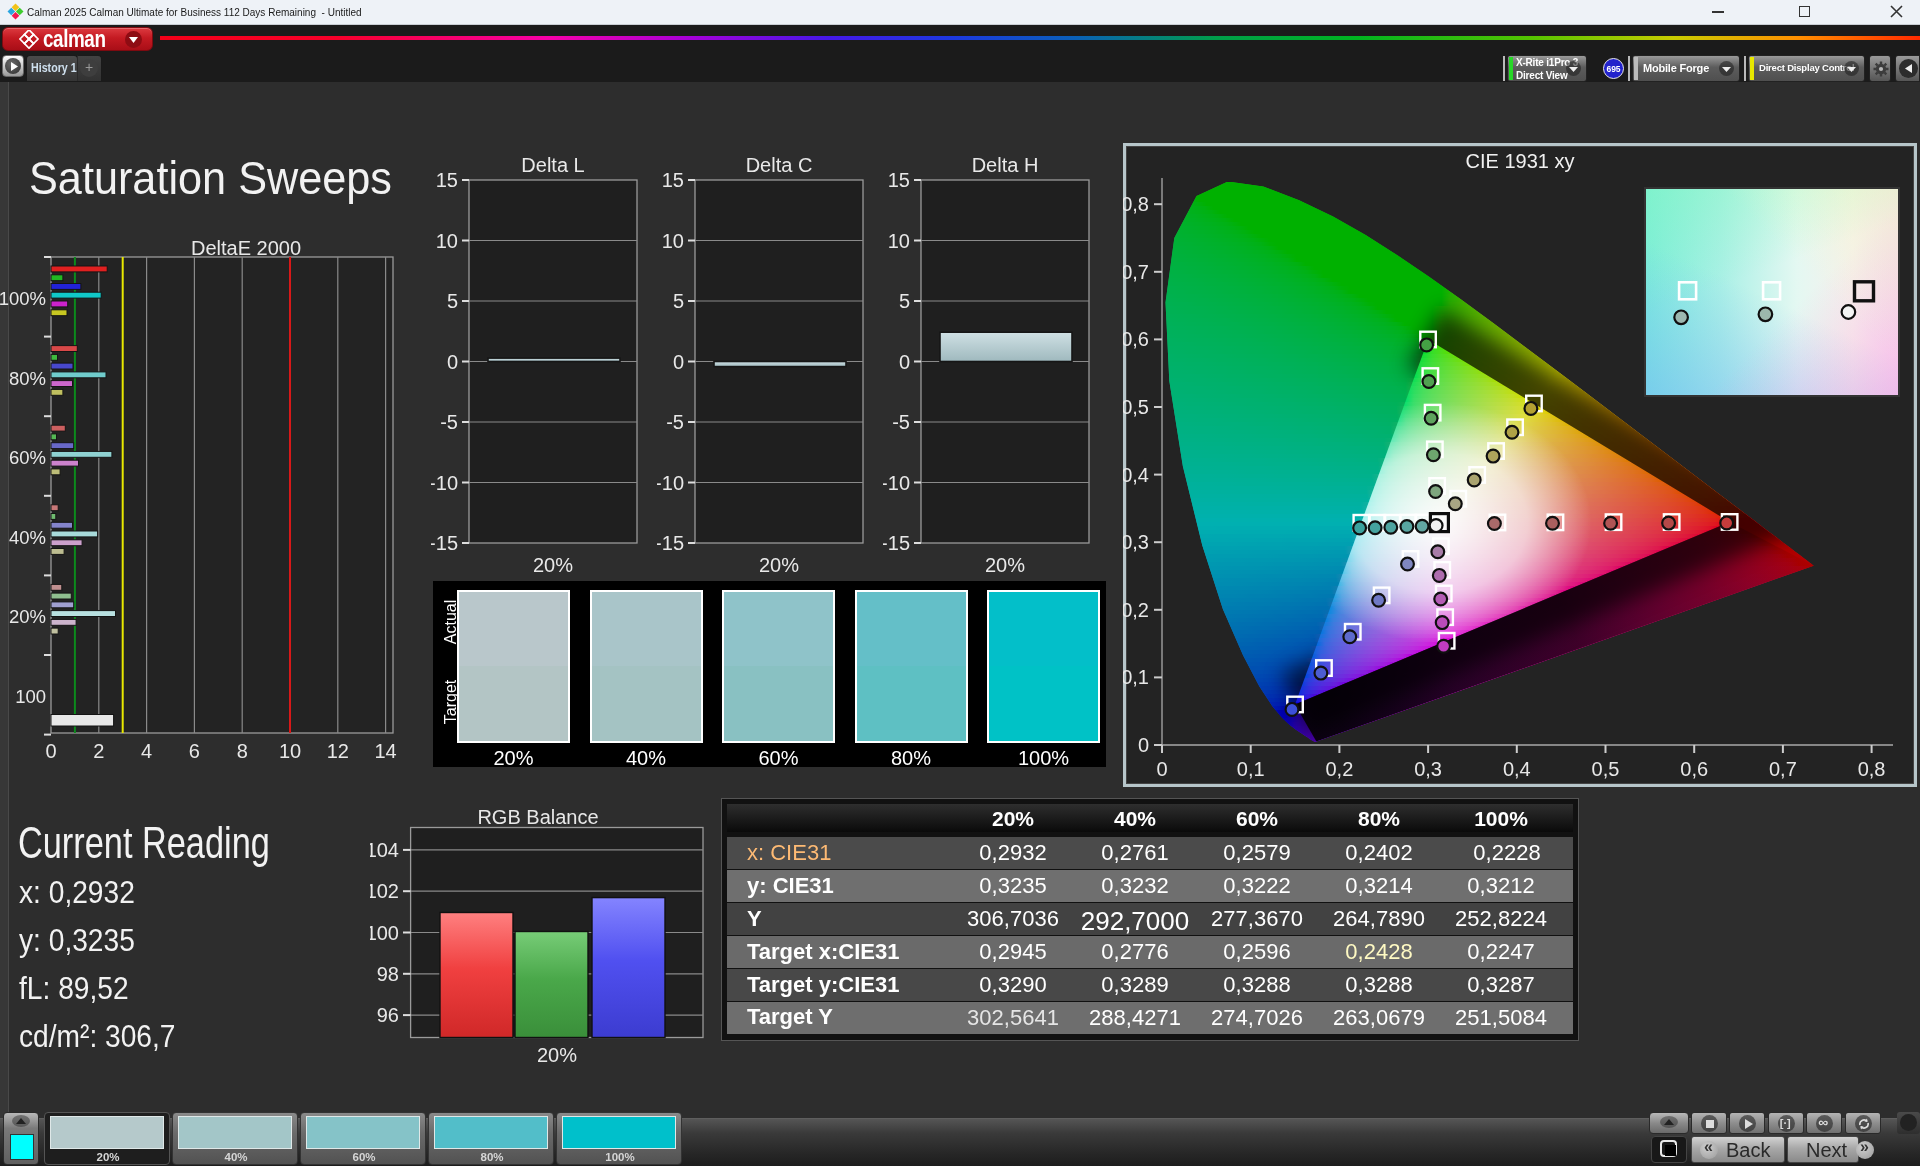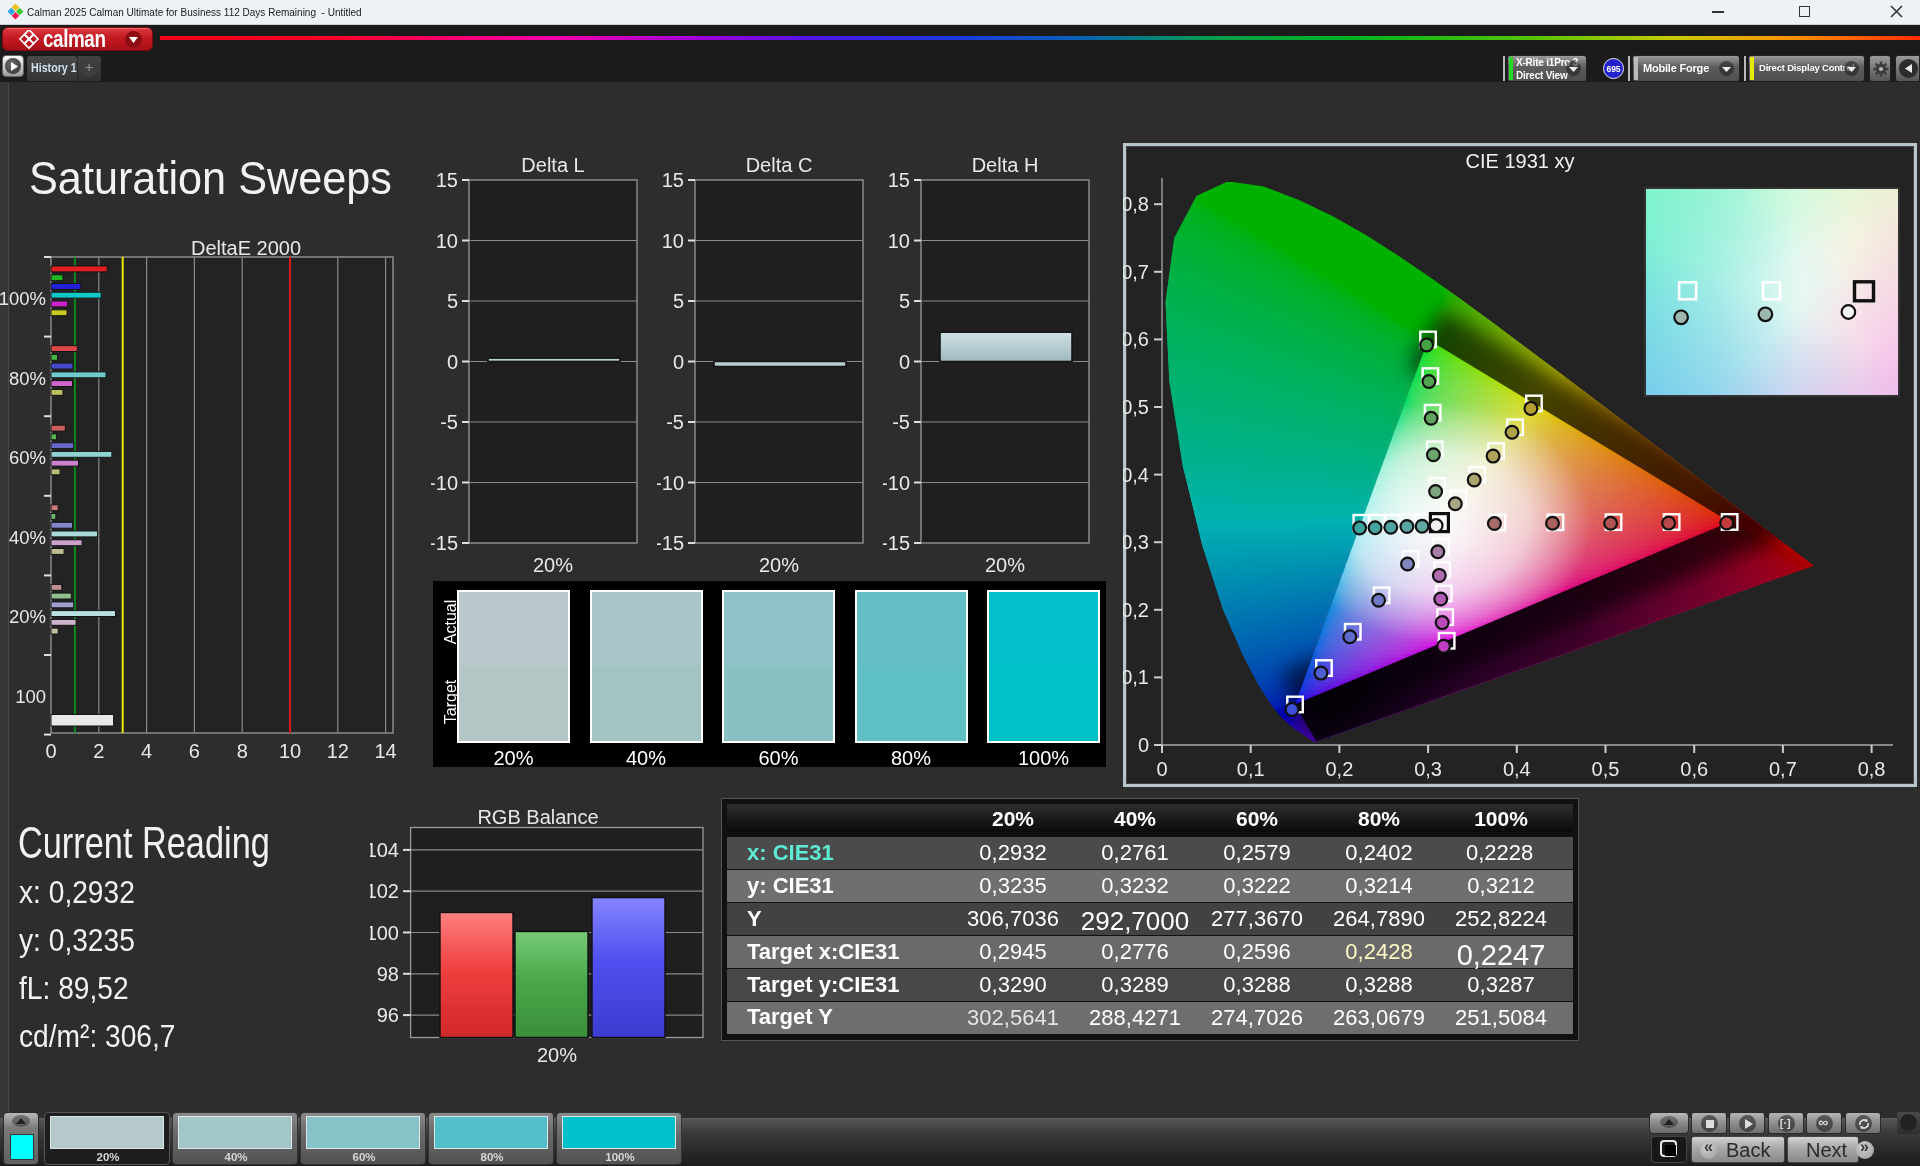--- a/index.html
+++ b/index.html
@@ -616,26 +616,26 @@
 <div class="abs" style="left:721px;top:798px;width:858px;height:243px;background:#111;
  border:1px solid #555">
     <div class="abs" style="left:5px;top:5px;width:846px;height:28px;background:linear-gradient(#2e2e2e,#0a0a0a)">
       <div class="abs" style="left:236px;top:3px;width:100px;text-align:center;font-size:21px;font-weight:bold;color:#fff">20%</div>
       <div class="abs" style="left:358px;top:3px;width:100px;text-align:center;font-size:21px;font-weight:bold;color:#fff">40%</div>
       <div class="abs" style="left:480px;top:3px;width:100px;text-align:center;font-size:21px;font-weight:bold;color:#fff">60%</div>
       <div class="abs" style="left:602px;top:3px;width:100px;text-align:center;font-size:21px;font-weight:bold;color:#fff">80%</div>
       <div class="abs" style="left:724px;top:3px;width:100px;text-align:center;font-size:21px;font-weight:bold;color:#fff">100%</div>
     </div>
     <div class="abs" style="left:5px;top:38px;width:846px;height:32px;background:#4b4b4b">
-      <div class="abs" style="left:20px;top:3px;font-size:22px;font-weight:bold;color:#5eead4">x: CIE31</div>
+      <div class="abs" style="left:20px;top:3px;font-size:22px;font-weight:normal;color:#fdba74">x: CIE31</div>
       <div class="abs" style="left:226px;top:3px;width:120px;text-align:center;font-size:22px;color:#fff">0,2932</div>
       <div class="abs" style="left:348px;top:3px;width:120px;text-align:center;font-size:22px;color:#fff">0,2761</div>
       <div class="abs" style="left:470px;top:3px;width:120px;text-align:center;font-size:22px;color:#fff">0,2579</div>
       <div class="abs" style="left:592px;top:3px;width:120px;text-align:center;font-size:22px;color:#fff">0,2402</div>
-      <div class="abs" style="left:739px;top:3px;width:120px;text-align:left;font-size:22px;color:#fff">0,2228</div>
+      <div class="abs" style="left:720px;top:3px;width:120px;text-align:center;font-size:22px;color:#fff">0,2228</div>
     </div>
     <div class="abs" style="left:5px;top:71px;width:846px;height:32px;background:#6f6f6f">
       <div class="abs" style="left:20px;top:3px;font-size:22px;font-weight:bold;color:#fff">y: CIE31</div>
       <div class="abs" style="left:226px;top:3px;width:120px;text-align:center;font-size:22px;color:#fff">0,3235</div>
       <div class="abs" style="left:348px;top:3px;width:120px;text-align:center;font-size:22px;color:#fff">0,3232</div>
       <div class="abs" style="left:470px;top:3px;width:120px;text-align:center;font-size:22px;color:#fff">0,3222</div>
       <div class="abs" style="left:592px;top:3px;width:120px;text-align:center;font-size:22px;color:#fff">0,3214</div>
       <div class="abs" style="left:714px;top:3px;width:120px;text-align:center;font-size:22px;color:#fff">0,3212</div>
     </div>
     <div class="abs" style="left:5px;top:104px;width:846px;height:32px;background:#424242">
@@ -645,21 +645,21 @@
       <div class="abs" style="left:470px;top:3px;width:120px;text-align:center;font-size:22px;color:#fff">277,3670</div>
       <div class="abs" style="left:592px;top:3px;width:120px;text-align:center;font-size:22px;color:#fff">264,7890</div>
       <div class="abs" style="left:714px;top:3px;width:120px;text-align:center;font-size:22px;color:#fff">252,8224</div>
     </div>
     <div class="abs" style="left:5px;top:137px;width:846px;height:32px;background:#6a6a6a">
       <div class="abs" style="left:20px;top:3px;font-size:22px;font-weight:bold;color:#fff">Target x:CIE31</div>
       <div class="abs" style="left:226px;top:3px;width:120px;text-align:center;font-size:22px;color:#fff">0,2945</div>
       <div class="abs" style="left:348px;top:3px;width:120px;text-align:center;font-size:22px;color:#fff">0,2776</div>
       <div class="abs" style="left:470px;top:3px;width:120px;text-align:center;font-size:22px;color:#fff">0,2596</div>
       <div class="abs" style="left:592px;top:3px;width:120px;text-align:center;font-size:22px;color:#fef9c3">0,2428</div>
-      <div class="abs" style="left:714px;top:3px;width:120px;text-align:center;font-size:29px;color:#fff">0,2247</div>
+      <div class="abs" style="left:714px;top:3px;width:120px;text-align:center;font-size:22px;color:#fff">0,2247</div>
     </div>
     <div class="abs" style="left:5px;top:170px;width:846px;height:32px;background:#484848">
       <div class="abs" style="left:20px;top:3px;font-size:22px;font-weight:bold;color:#fff">Target y:CIE31</div>
       <div class="abs" style="left:226px;top:3px;width:120px;text-align:center;font-size:22px;color:#fff">0,3290</div>
       <div class="abs" style="left:348px;top:3px;width:120px;text-align:center;font-size:22px;color:#fff">0,3289</div>
       <div class="abs" style="left:470px;top:3px;width:120px;text-align:center;font-size:22px;color:#fff">0,3288</div>
       <div class="abs" style="left:592px;top:3px;width:120px;text-align:center;font-size:22px;color:#fff">0,3288</div>
       <div class="abs" style="left:714px;top:3px;width:120px;text-align:center;font-size:22px;color:#fff">0,3287</div>
     </div>
     <div class="abs" style="left:5px;top:203px;width:846px;height:32px;background:#6e6e6e">

